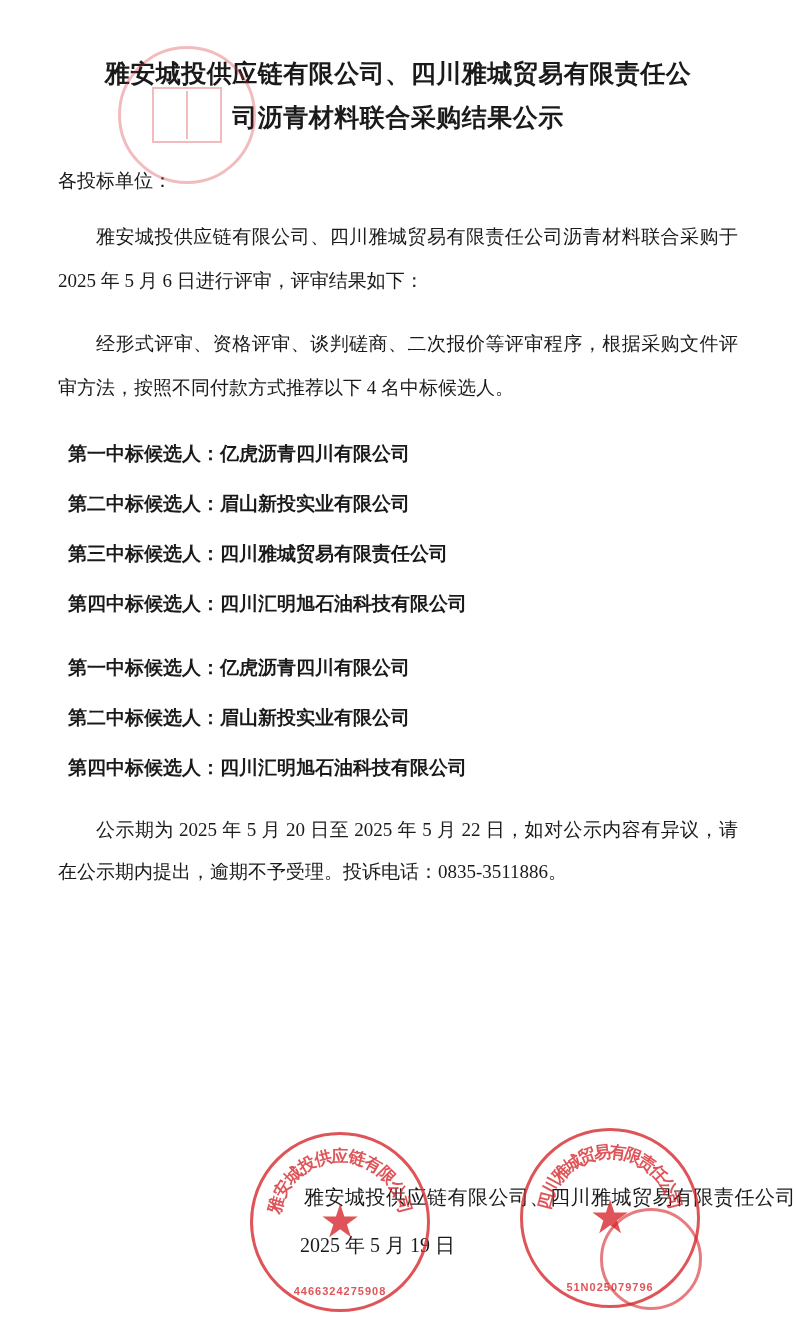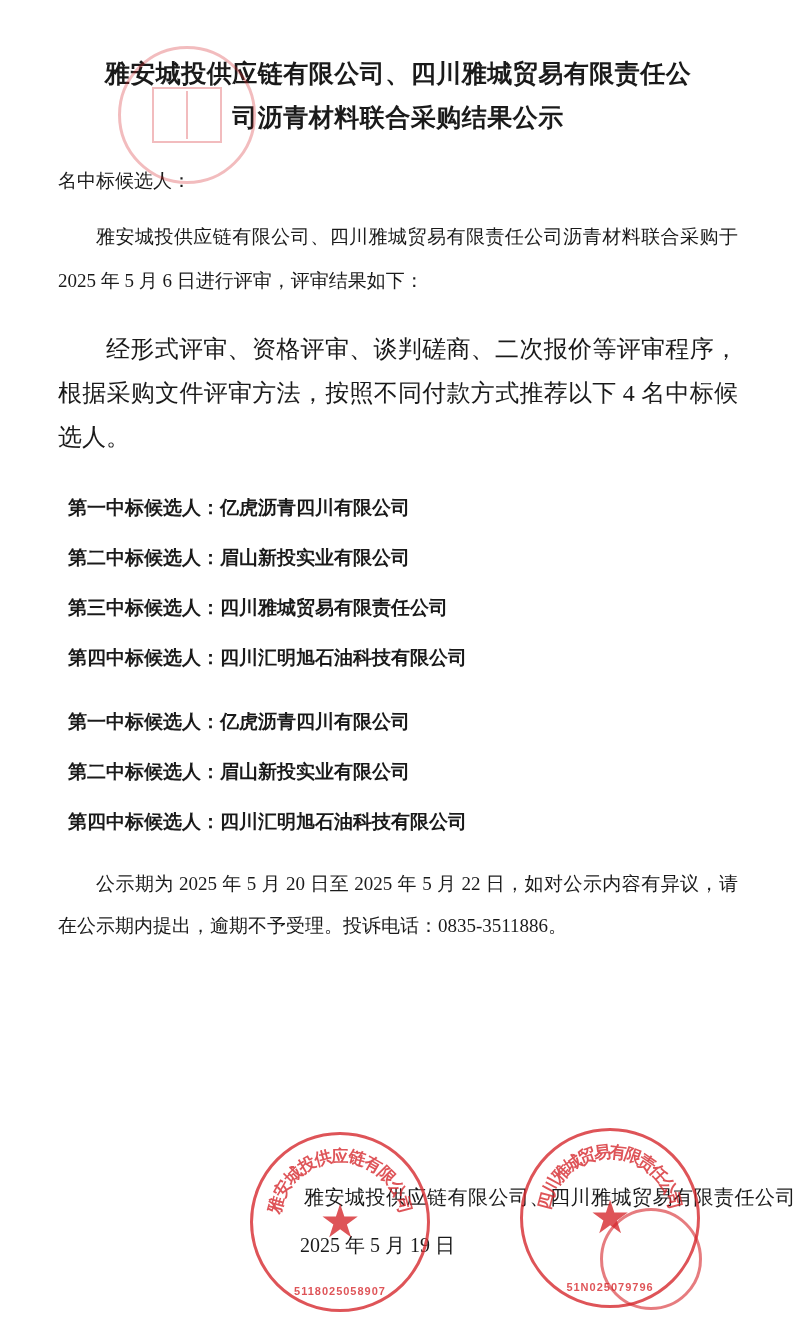--- a/index.html
+++ b/index.html
@@ -47,21 +47,21 @@
   }
   .para {
     font-size: 19px;
     line-height: 44px;
     text-indent: 2em;
     text-align: justify;
     position: relative;
     z-index: 3;
   }
   .para-tight {
-    font-size: 24px;
+    font-size: 19px;
     line-height: 44px;
     text-indent: 2em;
     text-align: justify;
     position: relative;
     z-index: 3;
   }
 
   .section-heading {
     font-size: 19px;
     font-weight: bold;
@@ -225,21 +225,21 @@
 <body>
 
 <div class="page">
 
   <div class="seal seal-top">
     <div class="inner-sq"></div>
   </div>
 
   <h1 class="doc-title">雅安城投供应链有限公司、四川雅城贸易有限责任公司沥青材料联合采购结果公示</h1>
 
-  <div class="salutation">名中标候选人：</div>
+  <div class="salutation">各投标单位：</div>
 
   <p class="para">雅安城投供应链有限公司、四川雅城贸易有限责任公司沥青材料联合采购于 2025 年 5 月 6 日进行评审，评审结果如下：</p>
 
   <p class="para-tight">经形式评审、资格评审、谈判磋商、二次报价等评审程序，根据采购文件评审方法，按照不同付款方式推荐以下 4 名中标候选人。</p>
 
 
   <div class="candidate-line">
     <span class="rank">第一中标候选人：</span><span class="company">亿虎沥青四川有限公司</span>
   </div>
   <div class="candidate-line">
@@ -280,21 +280,21 @@
         <span style="transform: translate(-33px, -57.1577px) rotate(330deg) translate(-50%, -50%);">投</span>
         <span style="transform: translate(-17.0821px, -63.7511px) rotate(345deg) translate(-50%, -50%);">供</span>
         <span style="transform: translate(-1.2124e-14px, -66px) rotate(360deg) translate(-50%, -50%);">应</span>
         <span style="transform: translate(17.0821px, -63.7511px) rotate(375deg) translate(-50%, -50%);">链</span>
         <span style="transform: translate(33px, -57.1577px) rotate(390deg) translate(-50%, -50%);">有</span>
         <span style="transform: translate(46.669px, -46.669px) rotate(405deg) translate(-50%, -50%);">限</span>
         <span style="transform: translate(57.1577px, -33px) rotate(420deg) translate(-50%, -50%);">公</span>
         <span style="transform: translate(63.7511px, -17.0821px) rotate(435deg) translate(-50%, -50%);">司</span>
       </div>
     <div class="seal-star" style="font-size:46px;">★</div>
-    <div class="seal-text-bottom">5118025058907</div>
+    <div class="seal-text-bottom">4466324275908</div>
   </div>
 
   <div class="seal seal-right">
     <div class="seal-inner arc" id="arcRight">
         <span style="transform: translate(-63.7511px, -17.0821px) rotate(285deg) translate(-50%, -50%);">四</span>
         <span style="transform: translate(-57.9268px, -31.6304px) rotate(298.636deg) translate(-50%, -50%);">川</span>
         <span style="transform: translate(-48.8368px, -44.3956px) rotate(312.273deg) translate(-50%, -50%);">雅</span>
         <span style="transform: translate(-36.9935px, -54.6579px) rotate(325.909deg) translate(-50%, -50%);">城</span>
         <span style="transform: translate(-23.0646px, -61.8387px) rotate(339.545deg) translate(-50%, -50%);">贸</span>
         <span style="transform: translate(-7.83546px, -65.5332px) rotate(353.182deg) translate(-50%, -50%);">易</span>

